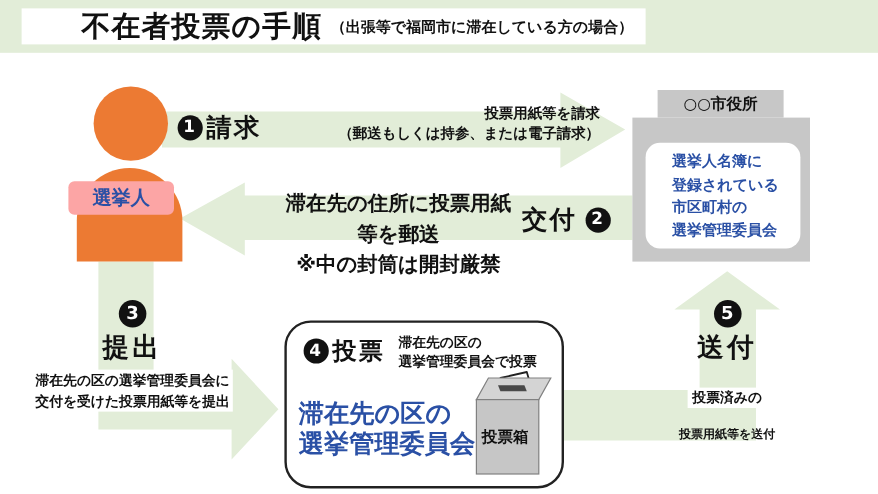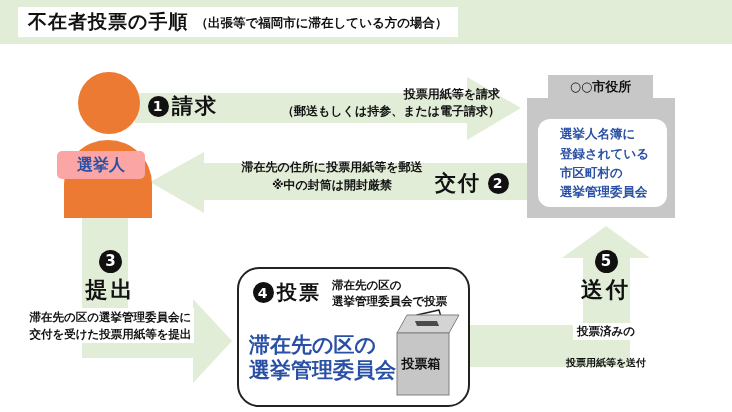--- a/index.html
+++ b/index.html
@@ -5,21 +5,21 @@
   :root{
     --green:#e2edd8; --orange:#ec7a33; --blue:#2a50a5; --gray:#c7c7c7; --ink:#111;
   }
   *{box-sizing:border-box; margin:0; padding:0;}
   body{font-family:"DejaVu Sans","Liberation Sans",sans-serif; background:#fff;}
   .canvas{position:relative; width:732px; height:412px; background:#fff; overflow:hidden; color:var(--ink);}
 
   
   .header{position:absolute; left:0; top:0; width:732px; height:44px; background:var(--green); z-index:1;}
   .title-box{position:absolute; left:18px; top:7px; height:30px; background:#fff; padding:0 10px; display:flex; align-items:center; gap:7px; white-space:nowrap;}
-  .title-main{font-size:19px; font-weight:700; letter-spacing:1px;}
+  .title-main{font-size:24px; font-weight:700; letter-spacing:1px;margin-left:40px;}
   .title-sub{font-size:12.5px; font-weight:700; padding-top:3px;}
 
   
   .arrow-layer{position:absolute; left:0; top:0; z-index:0;}
   .green-shape{fill:var(--green);}
 
   
   .voter-head{position:absolute; left:78px; top:72px; width:62px; height:62px; border-radius:50%; background:var(--orange); z-index:2;}
   .voter-body{position:absolute; left:64px; top:140px; width:88px; height:78px; border-radius:44px 44px 0 0; background:var(--orange); z-index:2;}
   .voter-label{position:absolute; left:57px; top:151px; width:88px; height:28px; background:#fca5a5; border-radius:5px; display:flex; align-items:center; justify-content:center; font-size:16px; font-weight:700; color:var(--blue); z-index:3;}
@@ -31,21 +31,21 @@
 
   
   .numcirc{background:#111; color:#fff; border-radius:50%; display:inline-flex; align-items:center; justify-content:center; font-weight:700; line-height:1;}
   .numcirc.inline{width:21px; height:21px; font-size:14px; flex:0 0 21px;}
   .numcirc.big{width:23px; height:23px; font-size:15px; margin:0 auto;}
 
   
   .step1-label{position:absolute; left:148px; top:92px; display:flex; align-items:center; gap:3px; font-size:21px; font-weight:700; letter-spacing:2px; z-index:3;}
   .step2-label{position:absolute; left:435px; top:169px; display:flex; align-items:center; gap:7px; font-size:21px; font-weight:700; letter-spacing:2px; z-index:3;}
   .step1-note{position:absolute; left:260px; top:86px; width:240px; text-align:right; font-size:12px; font-weight:700; line-height:1.4; white-space:pre-line; z-index:3;}
-  .step2-note{position:absolute; left:237px; top:158px; width:190px; text-align:center; font-size:12px; font-weight:700; line-height:1.5; white-space:pre-line; z-index:3;}
+  .step2-note{position:absolute; left:237px; top:158px; width:190px; text-align:center; font-size:17px; font-weight:700; line-height:1.5; white-space:pre-line; z-index:3;}
 
   
   .step3-block{position:absolute; left:18px; top:250px; width:185px; text-align:center; z-index:3;}
   .step3-block .step-word{font-size:22px; font-weight:700; letter-spacing:3px; margin-top:2px;}
   .step3-block .step-note{display:inline-block; background:#fff; font-size:11.5px; font-weight:700; line-height:1.45; white-space:pre-line; margin-top:3px; padding:1px 2px;}
 
   
   .step5-block{position:absolute; left:531px; top:250px; width:150px; text-align:center; z-index:3;}
   .step5-block .step-word{font-size:22px; font-weight:700; letter-spacing:3px; margin-top:2px;}
   .step5-note1{display:inline-block; background:#fff; font-size:11.5px; font-weight:700; line-height:1.3; margin-top:18px; padding:1px 4px;}

